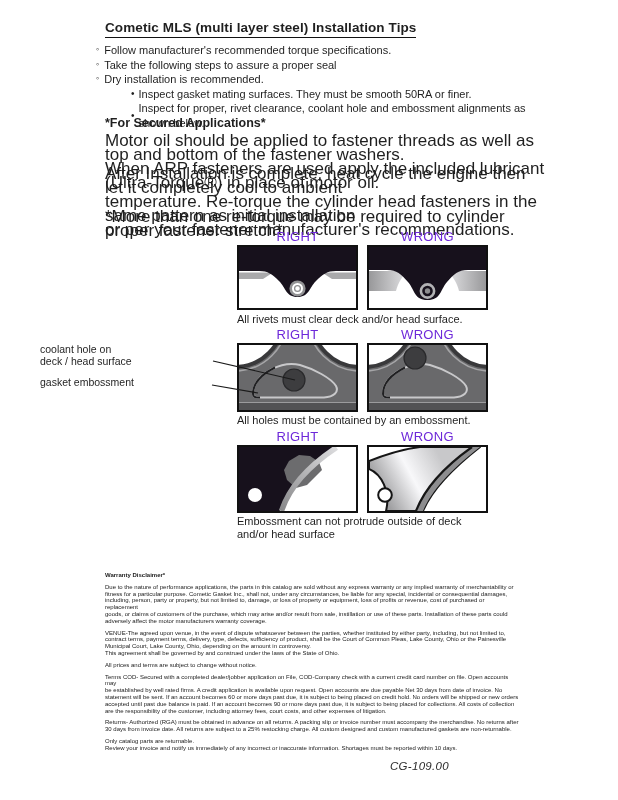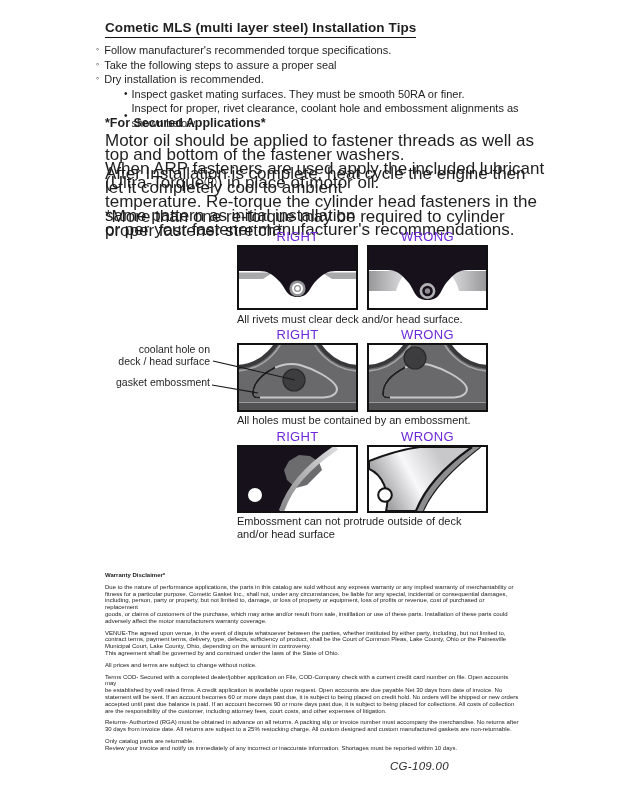--- a/index.html
+++ b/index.html
@@ -10,34 +10,34 @@
   .abs{position:absolute;}
   
   .title{
     left:105px;top:20px;margin:0;font-size:13.5px;font-weight:bold;
     border-bottom:1.6px solid #111;padding-bottom:2px;letter-spacing:.1px;
   }
   
   .bullets{left:96px;top:43px;width:450px;font-size:11px;}
   .brow,.srow{line-height:14.6px;display:flex;align-items:center;}
   .brow::before{content:"◦";font-size:9px;margin-right:5px;position:relative;top:-1px;}
-  .srow{margin-left:28px;}
+  .srow{margin-left:35px;}
   .srow::before{content:"•";font-size:10px;margin-right:4px;}
   
   .diesel-head{left:105px;top:116px;margin:0;font-size:12.5px;font-weight:bold;}
   .body-par{left:105px;width:440px;margin:0;font-size:17px;line-height:14px;white-space:pre-line;}
   .p1{top:134px;}
   .p2{top:167px;}
   .note{top:210px;}
   
   .dg-label{width:121px;text-align:center;font-size:13px;color:#6d28d9;letter-spacing:.3px;}
   .dg-box{width:117px;height:61px;border:2px solid #111;background:#fff;line-height:0;}
   .dg-box svg{display:block;}
   .caption{left:237px;font-size:11px;line-height:12.5px;white-space:pre-line;}
-  .side-label{right:408px;width:170px;text-align:right;font-size:10.5px;line-height:11.5px;white-space:pre-line;}
+  .side-label{right:408px;width:170px;text-align:left;font-size:10.5px;line-height:11.5px;white-space:pre-line;}
   .leader{left:105px;top:340px;pointer-events:none;z-index:5;}
   
   .legal{left:105px;top:572px;width:414px;font-size:6px;line-height:6.8px;color:#222;}
   .legal h2{margin:0 0 5px 0;font-size:6px;font-weight:bold;}
   .legal p{margin:0 0 5px 0;white-space:pre-line;}
   
   .footer{left:390px;top:760px;font-size:11.5px;color:#2b2b2b;letter-spacing:.3px;font-style:italic;}
 </style>
 </head>
 <body>

